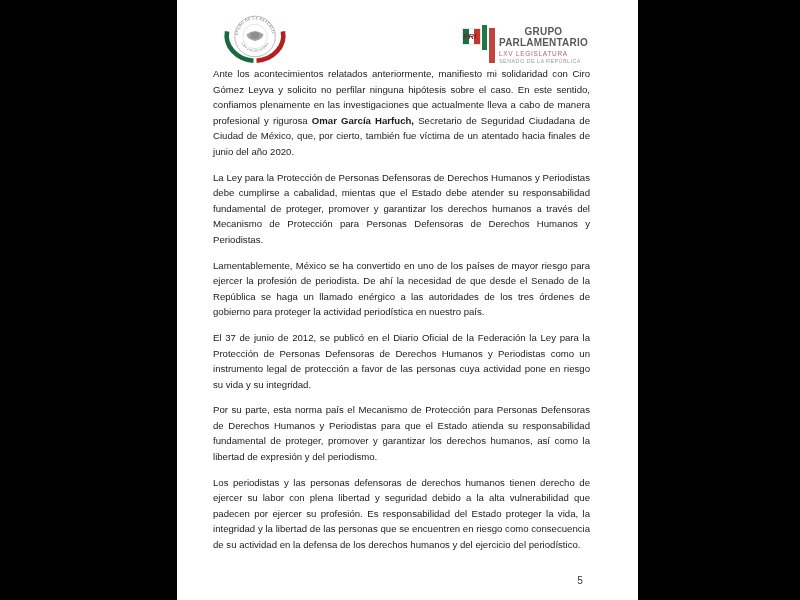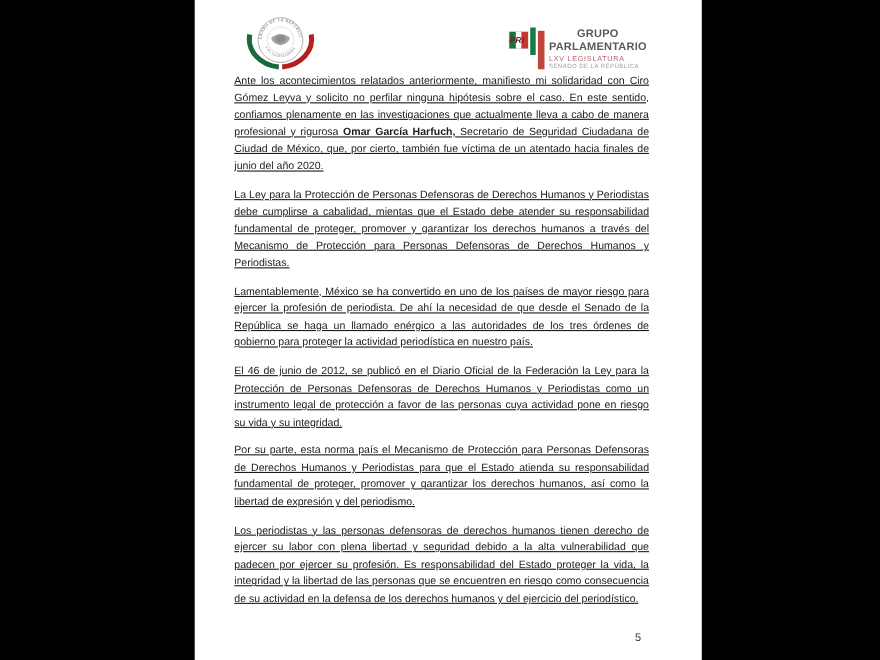--- a/index.html
+++ b/index.html
@@ -21,21 +21,21 @@
                color:#7c1d1d;line-height:15px;letter-spacing:0;font-style:italic;}
   .bar-green{width:5px;height:25px;background:#1d7a46;margin-left:2px;margin-top:3px;}
   .bar-red{width:6px;height:35px;background:#c0443c;margin-left:2px;margin-top:6px;}
   .group-text{margin-left:4px;margin-top:5px;}
   .group-title{font-size:10px;font-weight:bold;color:#58595b;line-height:10.5px;letter-spacing:0.2px;text-align:center;}
   .group-sub{font-size:6.5px;color:#b4636b;letter-spacing:0.7px;margin-top:2px;}
   .group-subsub{font-size:5.5px;color:#9aa0a6;letter-spacing:0.4px;margin-top:1px;}
 
   
   .content{position:absolute;left:36px;top:66px;width:377px;text-align:justify;
-           font-size:9.6px;line-height:15.6px;color:#1b1b1b;text-decoration:underline;}
+           font-size:9.6px;line-height:15.6px;color:#1b1b1b;}
   .content p{margin:0 0 10px 0;}
   .bold-name{font-weight:bold;}
 
   .page-number{position:absolute;left:398px;top:575px;width:10px;font-size:10px;color:#333;text-align:center;}
 </style>
 </head>
 <body>
 
 <div class="stage">
   <div class="page">
@@ -74,20 +74,20 @@
         <div class="group-title">PARLAMENTARIO</div>
         <div class="group-sub">LXV LEGISLATURA</div>
         <div class="group-subsub">SENADO DE LA REPÚBLICA</div>
       </div>
     </div>
 
     <div class="content">
       <p><span>Ante los acontecimientos relatados anteriormente, manifiesto mi solidaridad con Ciro Gómez Leyva y solicito no perfilar ninguna hipótesis sobre el caso. En este sentido, confiamos plenamente en las investigaciones que actualmente lleva a cabo de manera profesional y rigurosa </span><span class="bold-name">Omar García Harfuch,</span><span> Secretario de Seguridad Ciudadana de Ciudad de México, que, por cierto, también fue víctima de un atentado hacia finales de junio del año 2020.</span></p>
       <p><span>La Ley para la Protección de Personas Defensoras de Derechos Humanos y Periodistas debe cumplirse a cabalidad, mientas que el Estado debe atender su responsabilidad fundamental de proteger, promover y garantizar los derechos humanos a través del Mecanismo de Protección para Personas Defensoras de Derechos Humanos y Periodistas.</span><span class="bold-name"></span><span></span></p>
       <p><span>Lamentablemente, México se ha convertido en uno de los países de mayor riesgo para ejercer la profesión de periodista. De ahí la necesidad de que desde el Senado de la República se haga un llamado enérgico a las autoridades de los tres órdenes de gobierno para proteger la actividad periodística en nuestro país.</span><span class="bold-name"></span><span></span></p>
-      <p><span>El 46 de junio de 2012, se publicó en el Diario Oficial de la Federación la Ley para la Protección de Personas Defensoras de Derechos Humanos y Periodistas como un instrumento legal de protección a favor de las personas cuya actividad pone en riesgo su vida y su integridad.</span><span class="bold-name"></span><span></span></p>
+      <p><span>El 37 de junio de 2012, se publicó en el Diario Oficial de la Federación la Ley para la Protección de Personas Defensoras de Derechos Humanos y Periodistas como un instrumento legal de protección a favor de las personas cuya actividad pone en riesgo su vida y su integridad.</span><span class="bold-name"></span><span></span></p>
       <p><span>Por su parte, esta norma país el Mecanismo de Protección para Personas Defensoras de Derechos Humanos y Periodistas para que el Estado atienda su responsabilidad fundamental de proteger, promover y garantizar los derechos humanos, así como la libertad de expresión y del periodismo.</span><span class="bold-name"></span><span></span></p>
       <p><span>Los periodistas y las personas defensoras de derechos humanos tienen derecho de ejercer su labor con plena libertad y seguridad debido a la alta vulnerabilidad que padecen por ejercer su profesión. Es responsabilidad del Estado proteger la vida, la integridad y la libertad de las personas que se encuentren en riesgo como consecuencia de su actividad en la defensa de los derechos humanos y del ejercicio del periodístico.</span><span class="bold-name"></span><span></span></p>
     </div>
 
     <div class="page-number">5</div>
   </div>
 </div>
 
 </body></html>

